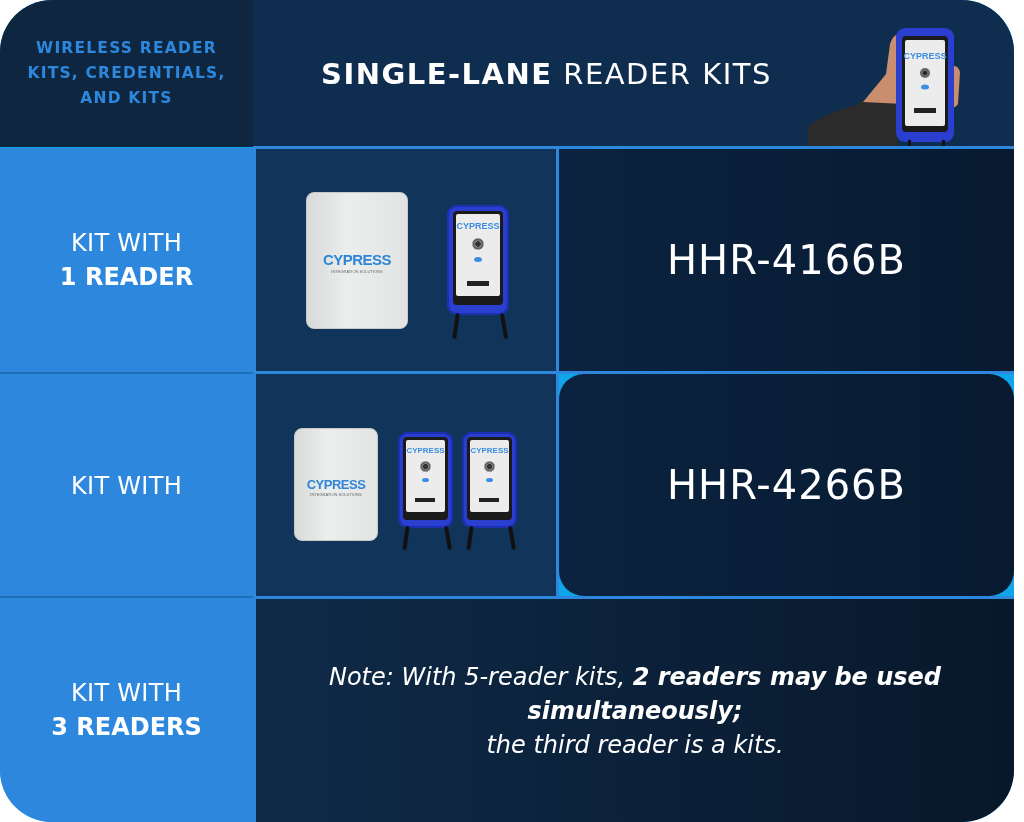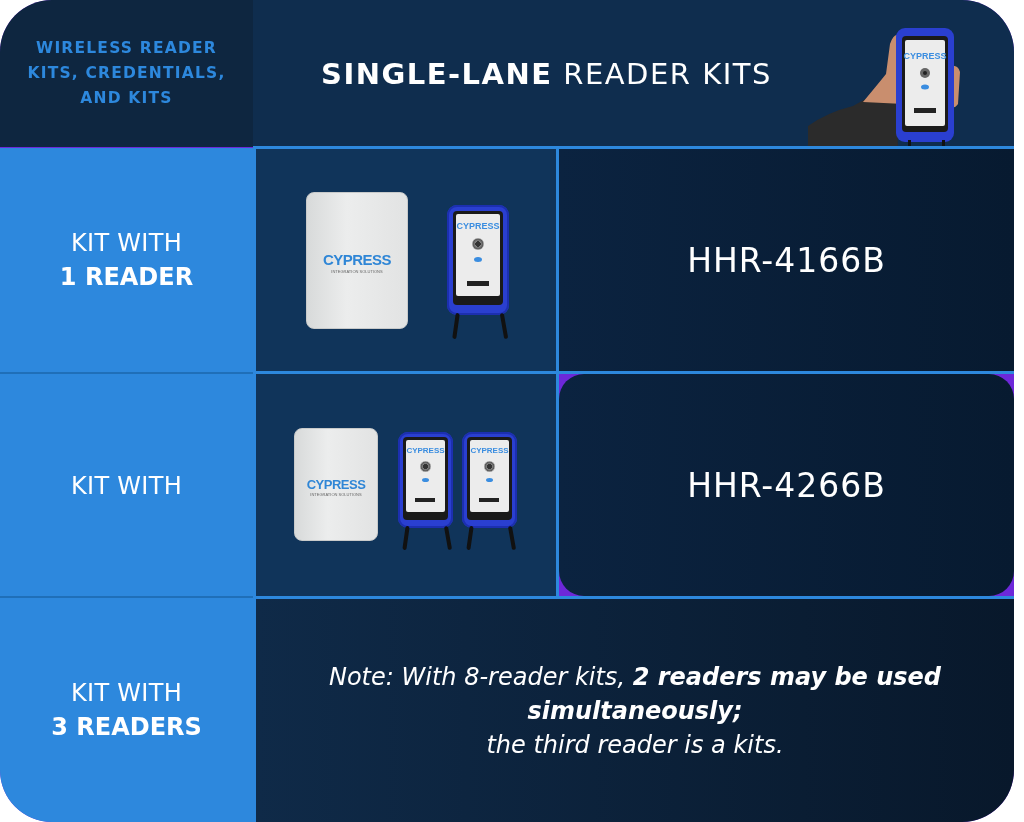--- a/index.html
+++ b/index.html
@@ -3,21 +3,21 @@
 <meta charset="utf-8">
 <style>
   * { box-sizing: border-box; margin: 0; padding: 0; }
   html, body { width: 1024px; height: 822px; background: #ffffff; overflow: hidden; }
   body { font-family: "Liberation Sans", "DejaVu Sans", sans-serif; position: relative; }
 
   .card {
     position: absolute; left: 0; top: 0; width: 1014px; height: 822px;
     border-radius: 52px 52px 52px 52px;
     overflow: hidden;
-    background: #6d28d9;
+    background: #0ea5e9;
   }
 
   
   .hdr-left {
     position: absolute; left: 0; top: 0; width: 253px; height: 147px;
     background: #0e2640;
     display: flex; align-items: center; justify-content: center; text-align: center;
   }
   .hdr-left span {
     color: #2d88dd; font-weight: bold; font-size: 15.5px; line-height: 25px; letter-spacing: 1.2px;
@@ -50,21 +50,21 @@
 
   
   .img-cell { position: absolute; left: 256px; width: 300px; background: #10345a; }
 
   
   .code-cell {
     position: absolute; left: 559px; width: 455px;
     background: linear-gradient(90deg, #0b2340 0%, #071a30 100%);
     display: flex; align-items: center; justify-content: center;
   }
-  .code-cell span { color: #ffffff; font-size: 33px; letter-spacing: 1px; font-family: "DejaVu Sans", sans-serif; }
+  .code-cell span { color: #ffffff; font-size: 40px; letter-spacing: 1px; font-family: "DejaVu Sans", sans-serif; }
 
   .note-cell {
     position: absolute; left: 256px; top: 599px; width: 758px; height: 223px;
     background: linear-gradient(90deg, #0f2a48 0%, #08182b 100%);
     display: flex; align-items: center; justify-content: center; text-align: center;
   }
   .note { color: #ffffff; font-size: 24px; line-height: 34px; font-style: italic; font-family: "DejaVu Sans", sans-serif; }
   .note b { font-weight: bold; }
 
   
@@ -190,17 +190,17 @@
   </div>
 
   <div class="label-sep" style="top:596px;"></div>
 
   <div class="label-cell" style="top:598px; height:224px;">
     <div class="l1">KIT WITH</div>
     <div class="l2">3 READERS</div>
   </div>
   <div class="note-cell">
     <div class="note">
-      <span>Note: With 8-reader kits, </span><b>2 readers may be used simultaneously;</b><br>
+      <span>Note: With 5-reader kits, </span><b>2 readers may be used simultaneously;</b><br>
       <span>the third reader is a kits.</span>
     </div>
   </div>
 </div>
 
 </body></html>

